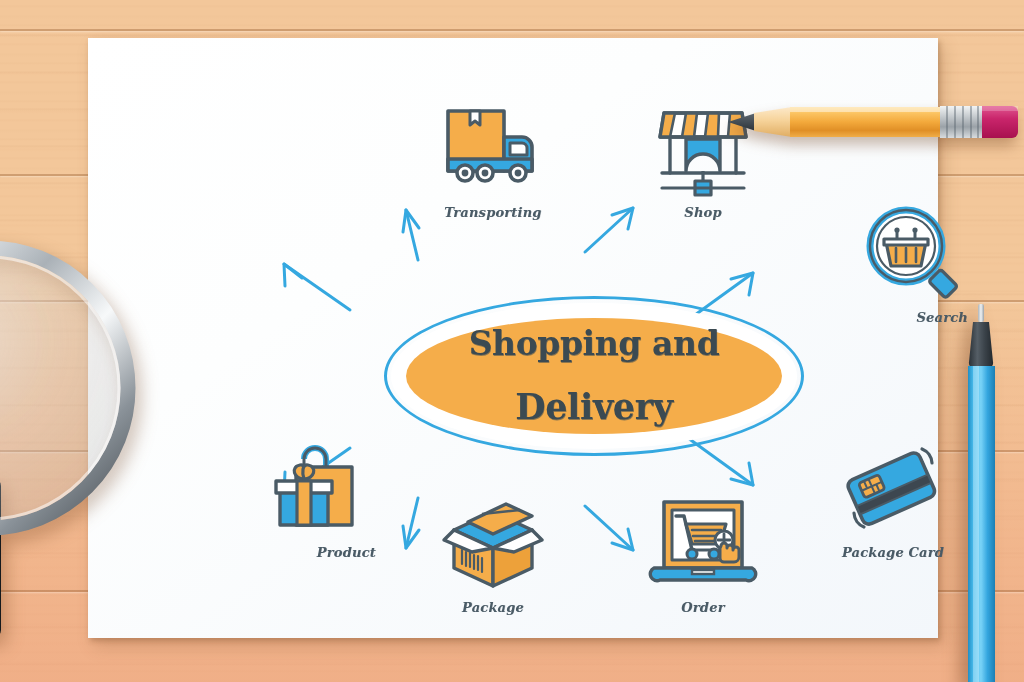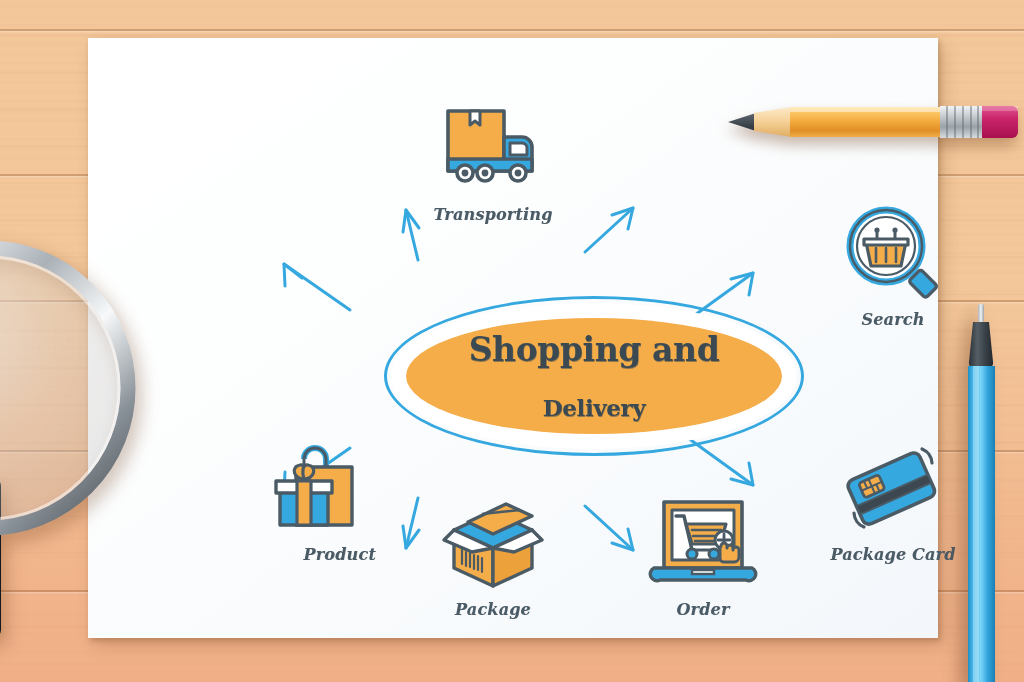--- a/index.html
+++ b/index.html
@@ -88,47 +88,47 @@
     position:absolute; inset:0;
     display:flex; flex-direction:column;
     align-items:center; justify-content:center;
     color:#3b4a52;
     font-family:"DejaVu Serif", serif;
     font-weight:bold;
     font-size:33px; line-height:1.02;
     letter-spacing:-0.4px;
     text-shadow:0.5px 0.5px 0 rgba(59,74,82,0.55);
   }
-  #center-label .l2 { font-size:23px;margin-top:29px; }
+  #center-label .l2 { font-size:35px;margin-top:29px; }
 
   
   #arrows { position:absolute; left:0; top:0; width:850px; height:600px; pointer-events:none; }
 
   
   .node {
     position:absolute;
     width:150px;
     display:flex; flex-direction:column; align-items:center;
   }
   .node .art { width:110px; height:110px; position:relative; }
   .node .cap {
     margin-top:2px;
     color:#4a5b66;
     font-family:"DejaVu Serif", serif;
     font-style:italic; font-weight:bold;
-    font-size:16px;
+    font-size:13px;
     letter-spacing:0.2px;
     text-shadow:0.4px 0.4px 0 rgba(74,91,102,0.35);
     white-space:nowrap;
   }
 
   .n-sale   { left:140px; top:160px; }
   .n-trans  { left:330px; top:55px; }
   .n-shop   { left:540px; top:55px; }
-  .n-search { left:730px; top:160px; }
+  .n-search { left:730px; top:160px;align-items:flex-end; }
   .n-prod   { left:138px; top:395px;align-items:flex-end; }
   .n-pack   { left:330px; top:450px; }
   .n-order  { left:540px; top:450px; }
   .n-credit { left:730px; top:395px; }
 
   
   #pencil {
     position:absolute; left:726px; top:96px; width:298px; height:52px;
     filter:drop-shadow(-2px 8px 7px rgba(110,60,25,0.35));
   }
@@ -217,20 +217,44 @@
         <g fill="#4a5b66">
             <circle cx="27" cy="80" r="3.4"></circle>
             <circle cx="47" cy="80" r="3.4"></circle>
             <circle cx="80" cy="80" r="3.4"></circle>
           </g>
       </svg>
     </div>
     <div class="cap">Transporting</div>
   </div>
 
+  <div class="node n-shop">
+    <div class="art">
+      <svg viewBox="0 0 110 110" width="110" height="110">
+        <path d="M22,46 V80 M88,46 V80" stroke="#4a5b66" stroke-width="3.4" fill="none" stroke-linecap="round"></path>
+        <path d="M14,80 H96" stroke="#4a5b66" stroke-width="3.4" stroke-linecap="round"></path>
+        <path d="M38,78 V46 H72 V78 a17,17 0 0 0 -34,0 Z" fill="#35a8e0" stroke="#4a5b66" stroke-width="3.4" stroke-linejoin="round"></path>
+        <path d="M55,78 V90" stroke="#4a5b66" stroke-width="3.2"></path>
+        <path d="M47,88 h16 v14 h-16 Z" fill="#35a8e0" stroke="#4a5b66" stroke-width="3.2" stroke-linejoin="round"></path>
+        <path d="M14,95 H96" stroke="#4a5b66" stroke-width="3.2" stroke-linecap="round"></path>
+        <g>
+          <path d="M16,20 H94 L98,44 H12 Z" fill="#fff" stroke="#4a5b66" stroke-width="3.4" stroke-linejoin="round"></path>
+          <path d="M16,20 h11 L22,44 H12 Z" fill="#f5ad4a"></path>
+          <path d="M38,20 h11 L46,44 H34 Z" fill="#f5ad4a"></path>
+          <path d="M60,20 h11 L70,44 H57 Z" fill="#f5ad4a"></path>
+          <path d="M82,20 h11 L98,44 H80 Z" fill="#f5ad4a"></path>
+          <path d="M16,20 H94 L98,44 H12 Z" fill="none" stroke="#4a5b66" stroke-width="3.4" stroke-linejoin="round"></path>
+          <g stroke="#4a5b66" stroke-width="2.6" fill="none">
+            <path d="M27,20 L22,44 M38,20 L34,44 M49,20 L46,44 M60,20 L57,44 M71,20 L70,44 M82,20 L80,44"></path>
+          </g>
+        </g>
+      </svg>
+    </div>
+    <div class="cap">Shop</div>
+  </div>
 
   <div class="node n-search">
     <div class="art">
       <svg viewBox="0 0 110 110" width="110" height="110">
         <path d="M74,74 L92,92" stroke="#4a5b66" stroke-width="4" stroke-linecap="round"></path>
         <g transform="rotate(45 84 84)">
           <rect x="74" y="76" width="24" height="17" rx="3" fill="#35a8e0" stroke="#4a5b66" stroke-width="3.4"></rect>
         </g>
         <circle cx="48" cy="48" r="36" fill="#fff" stroke="#35a8e0" stroke-width="7"></circle>
         <circle cx="48" cy="48" r="36" fill="none" stroke="#4a5b66" stroke-width="2.4"></circle>

